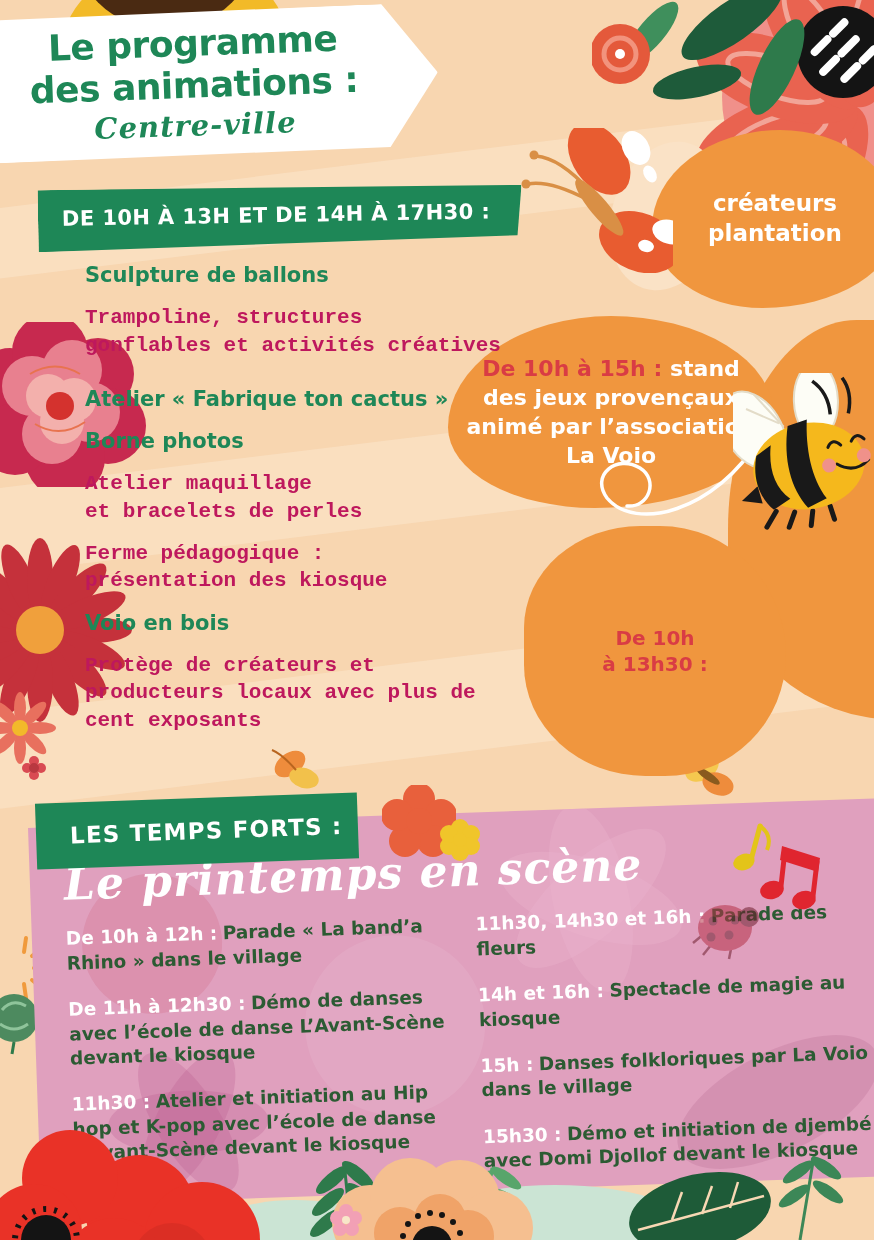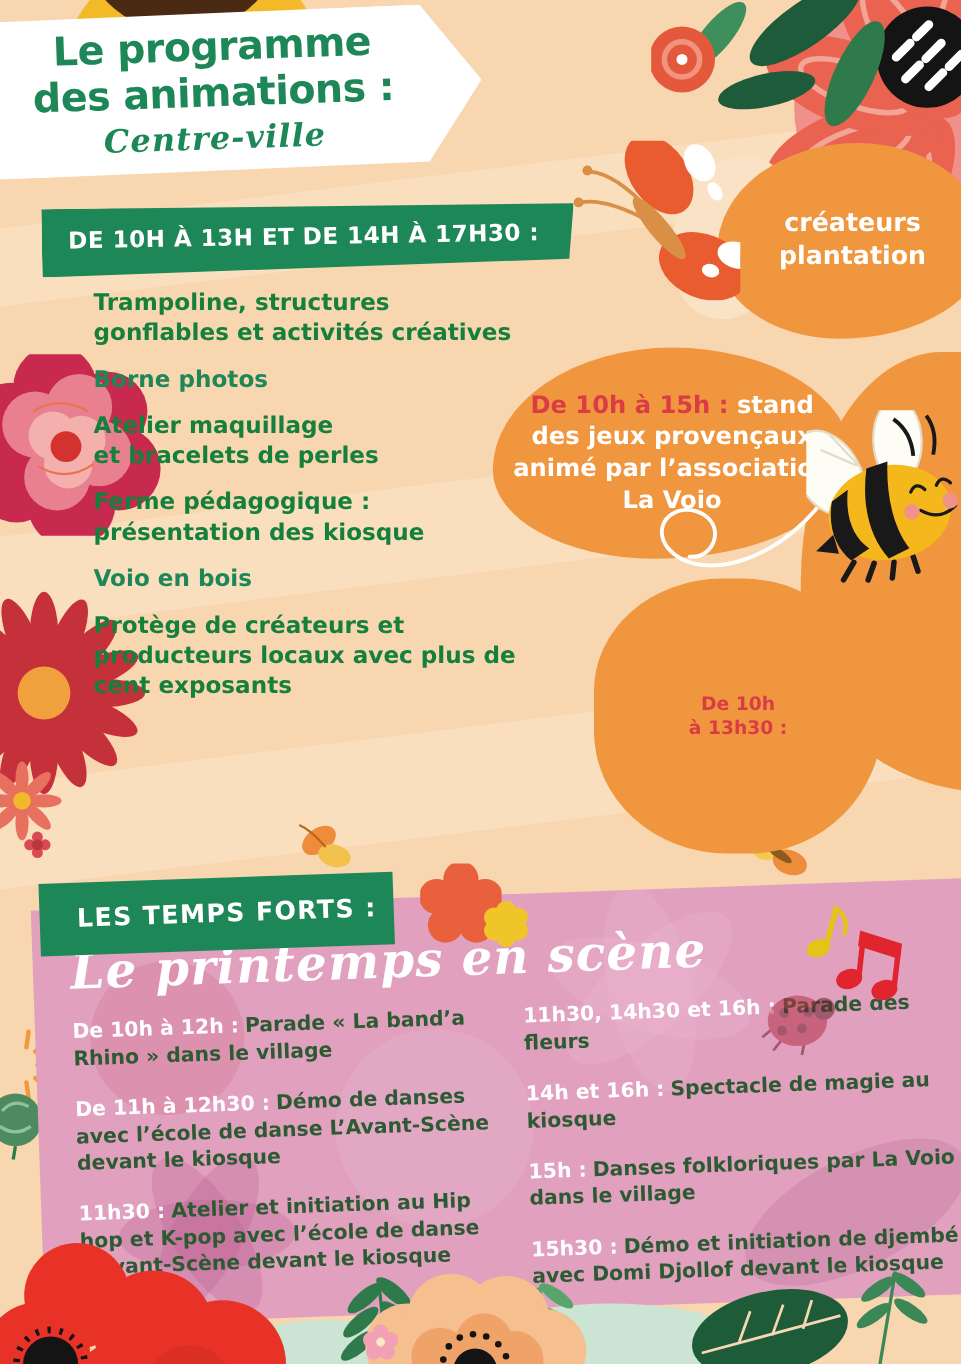--- a/index.html
+++ b/index.html
@@ -36,37 +36,37 @@
     display:flex;align-items:center;padding:0 0 4px 24px;z-index:5;
   }
   .green-banner1 span{color:#fff;font-weight:bold;font-size:21px;letter-spacing:.4px;white-space:nowrap;}
 
   .activities{position:absolute;left:85px;top:262px;width:430px;z-index:5;}
   .activities p{
     margin:0 0 15px 0;font-size:21px;font-weight:bold;line-height:1.3;white-space:pre-line;
   }
   .activities p.gap-top{margin-top:27px;}
   .activities p[data-color="green"]{color:#1E8757;}
-  .activities p[data-color="orange"]{color:#15803d;}
+  .activities p[data-color="orange"]{color:#be185d;font-family:Liberation Mono, monospace;}
 
   
   .bubble{
     position:absolute;background:#F0963E;color:#fff;font-weight:bold;text-align:center;
     display:flex;flex-direction:column;align-items:center;justify-content:center;
     white-space:pre-line;z-index:3;
   }
   .bubble .t{color:#D93C44;}
   .bubble.stack .t{display:block;}
   .bubble .t.inline{display:inline;margin-right:.35em;}
   .bubble .x{color:#fff;display:inline;}
   .bubble1{left:652px;top:130px;width:246px;height:178px;font-size:23px;line-height:1.3;
     border-radius:52% 48% 55% 45% / 55% 52% 48% 45%;padding:0 26px;}
   .bubble2{left:448px;top:316px;width:326px;height:192px;font-size:22px;line-height:1.32;
     border-radius:50% 50% 55% 45% / 58% 52% 48% 42%;padding:0 10px;}
-  .bubble3{left:540px;top:526px;width:262px;height:250px;font-size:17px;line-height:1.3;
+  .bubble3{left:524px;top:526px;width:262px;height:250px;font-size:20px;line-height:1.3;
     border-radius:48% 52% 50% 50% / 44% 56% 52% 48%;padding:0 16px;}
   .side-blob{
     position:absolute;left:728px;top:320px;width:300px;height:400px;background:#F0963E;
     border-radius:45% 55% 40% 60% / 55% 45% 60% 40%;z-index:2;
   }
   .blob-light{
     position:absolute;left:612px;top:140px;width:110px;height:152px;background:#FAE2C6;
     border-radius:50%;transform:rotate(18deg);z-index:1;
   }
 
@@ -252,22 +252,24 @@
         <circle cx="45" cy="80" r="5"></circle>
       <circle cx="52" cy="80" r="5" fill="#B93840"></circle>
     </g>
   </svg>
 
   <div class="green-banner1">
     <span>DE 10H À 13H ET DE 14H À 17H30 :</span>
   </div>
 
   <div class="activities">
+    <p data-color="green">Sculpture de ballons</p>
     <p data-color="orange">Trampoline, structures
 gonflables et activités créatives</p>
+    <p class="gap-top" data-color="green">Atelier « Fabrique ton cactus »</p>
     <p data-color="green">Borne photos</p>
     <p data-color="orange">Atelier maquillage
 et bracelets de perles</p>
     <p data-color="orange">Ferme pédagogique :
 présentation des kiosque</p>
     <p data-color="green">Voio en bois</p>
     <p data-color="orange">Protège de créateurs et
 producteurs locaux avec plus de
 cent exposants</p>
   </div>

